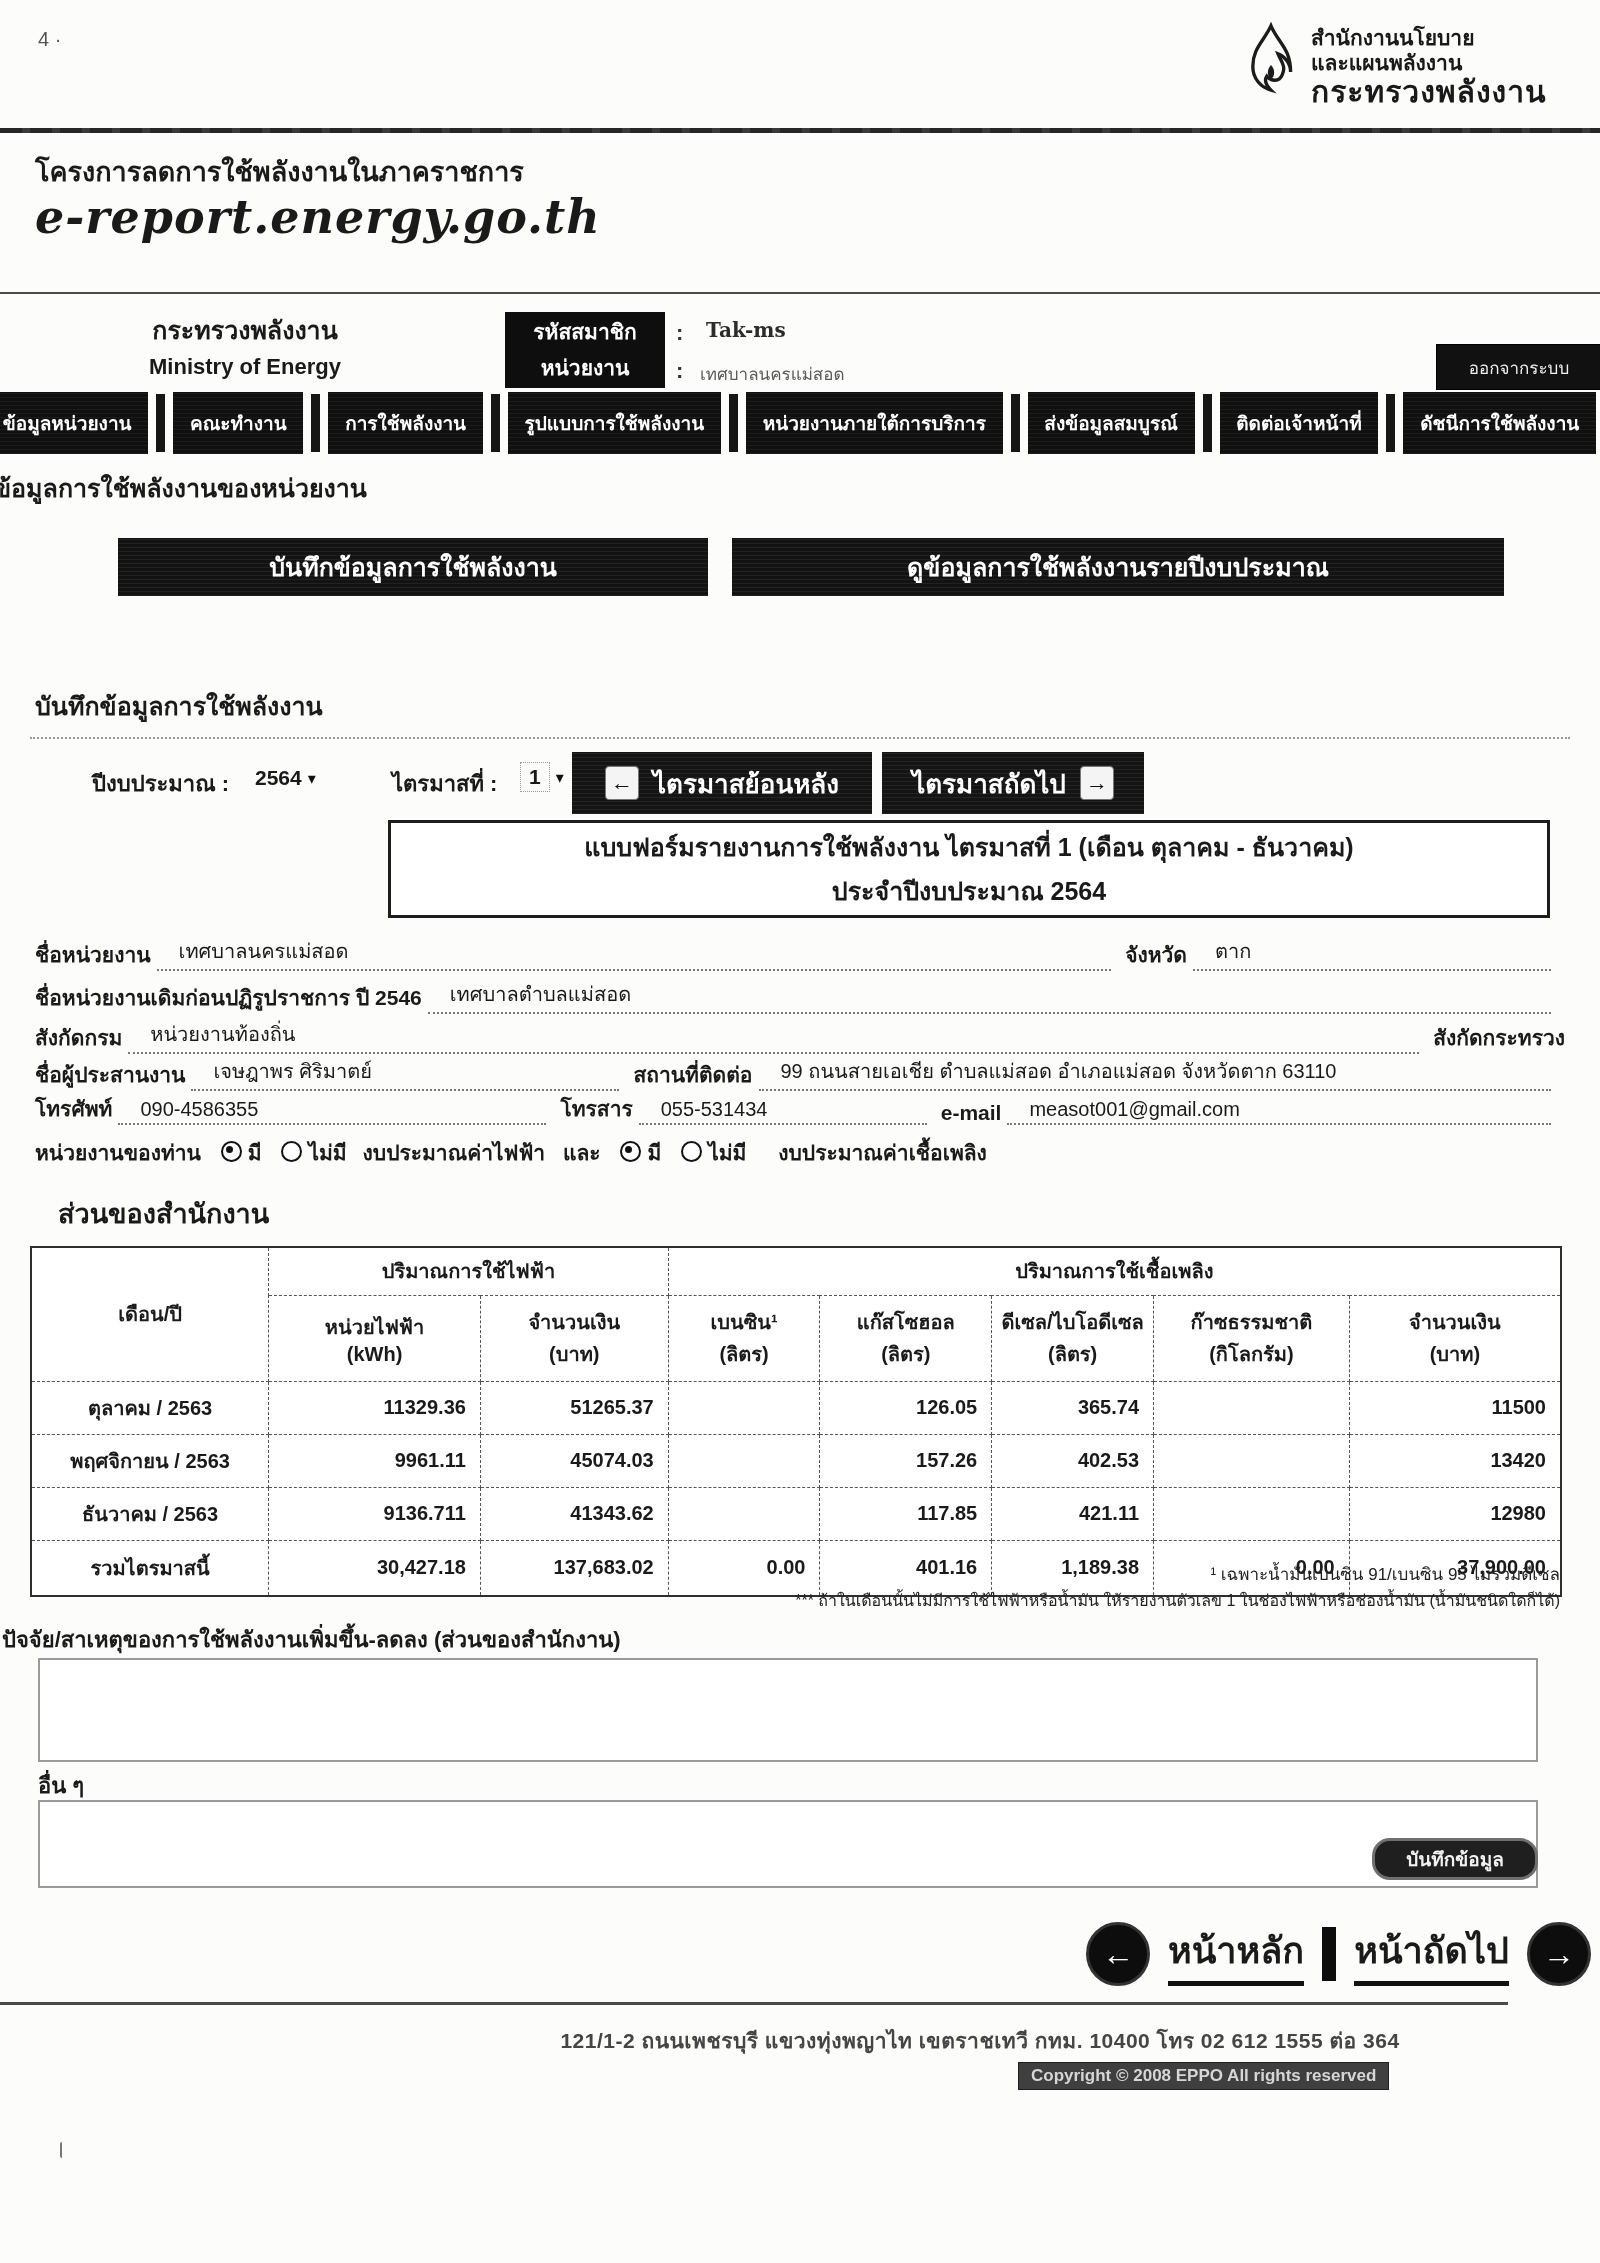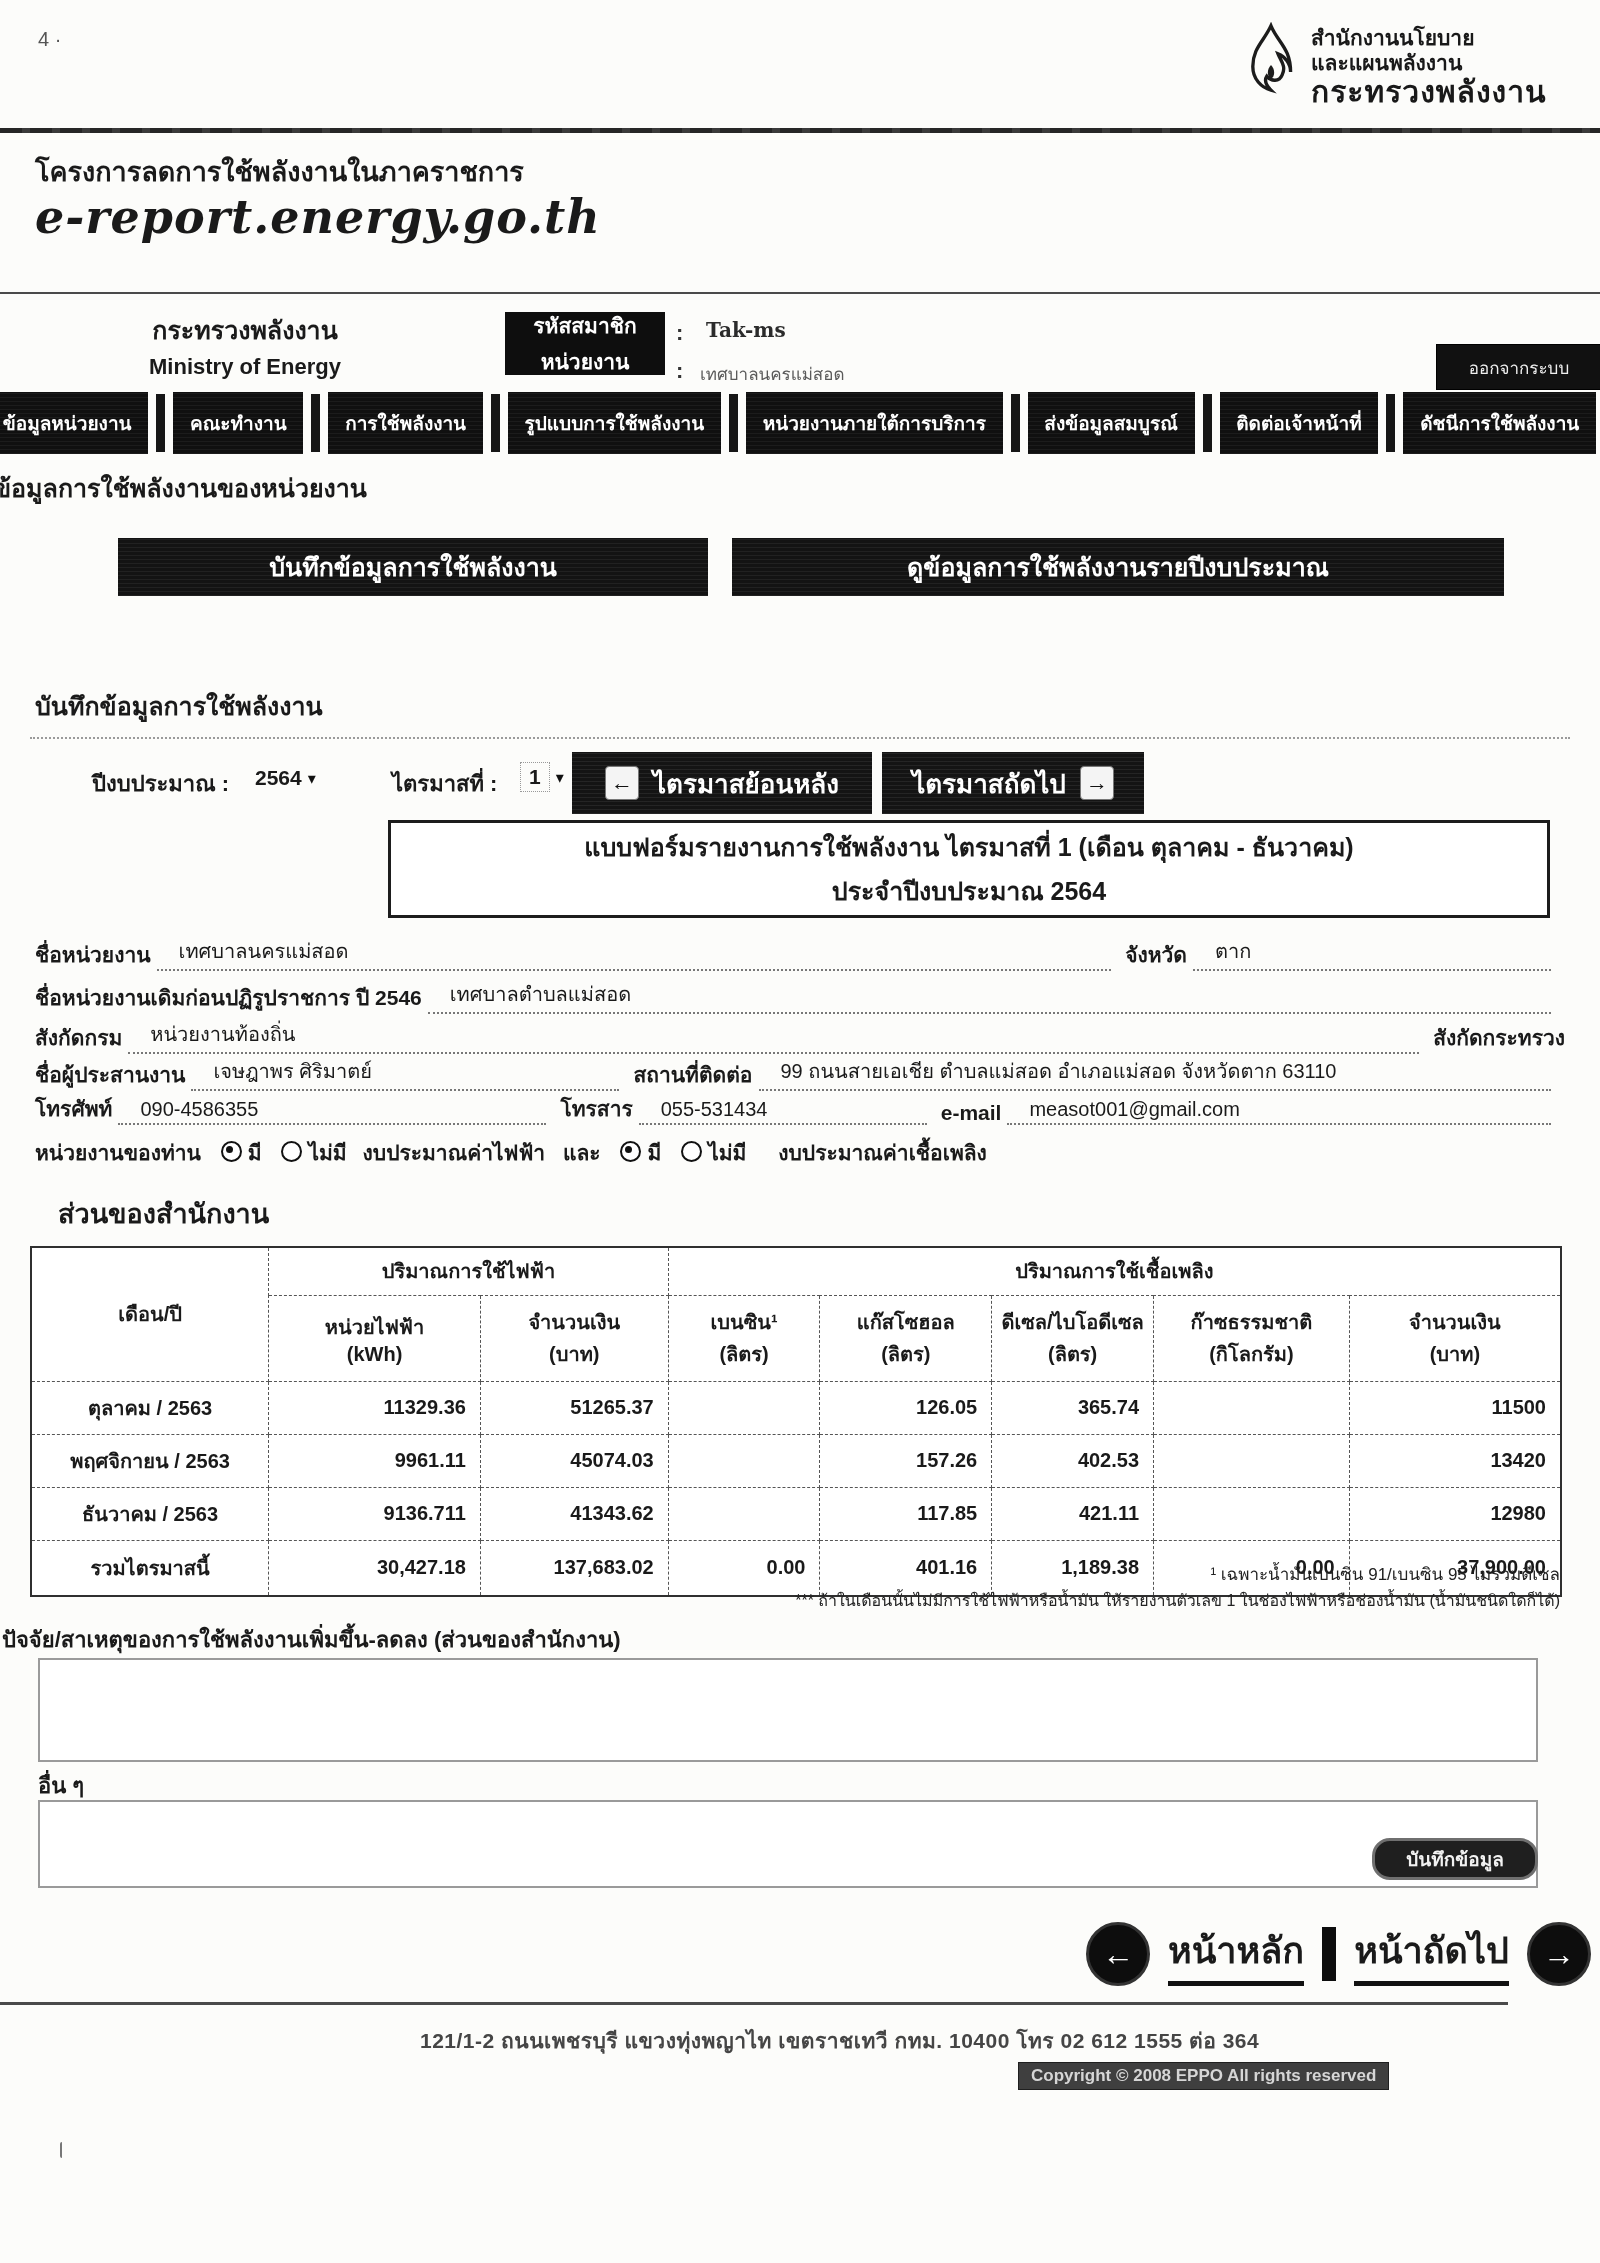--- a/index.html
+++ b/index.html
@@ -14,21 +14,21 @@
   .logo-wrap{display:flex;align-items:center;gap:12px;}
   .logo-text .l1,.logo-text .l2{font-size:21px;font-weight:700;line-height:25px;color:#191919;}
   .logo-text .l3{font-size:30px;font-weight:700;line-height:34px;color:#191919;letter-spacing:1px;}
   .rule-thick{height:5px;background:repeating-linear-gradient(90deg,#262626 0 22px,#3a3a3a 22px 30px);}
   .rule-thin{height:2px;background:#4a4a4a;}
   .project-title{font-size:27px;font-weight:700;}
   .site-name{font-family:"DejaVu Serif","Liberation Serif",serif;font-style:italic;font-weight:700;font-size:46px;letter-spacing:1px;}
   .ministry{text-align:center;}
   .ministry .th{font-size:25px;font-weight:600;}
   .ministry .en{font-size:22px;font-weight:600;margin-top:4px;}
-  .member-box{background:#0e0e0e;color:#fff;width:160px;height:63px;display:flex;flex-direction:column;justify-content:center;align-items:center;font-size:21px;font-weight:700;line-height:36px;}
+  .member-box{background:#0e0e0e;color:#fff;width:160px;height:76px;display:flex;flex-direction:column;justify-content:center;align-items:center;font-size:21px;font-weight:700;line-height:36px;}
   .member-colon{font-size:22px;font-weight:700;color:#333;}
   .member-code{font-family:"DejaVu Serif","Liberation Serif",serif;font-size:20px;font-weight:600;color:#2b2b2b;}
   .member-unit{font-size:17px;color:#5a5a5a;}
   .logout-btn{background:#111;color:#eee;font-size:17px;display:flex;align-items:center;justify-content:center;width:164px;height:44px;border:1px solid #000;}
   
   .navbar{display:flex;align-items:stretch;height:62px;}
   .nav-btn{background:#101010;color:#fff;font-size:19px;font-weight:700;display:flex;align-items:center;justify-content:center;padding:0 16px;flex:1 1 auto;white-space:nowrap;background-image:repeating-linear-gradient(0deg,rgba(255,255,255,.05) 0 1px,transparent 1px 4px);cursor:pointer;}
   .nav-sep{width:9px;background:#161616;margin:2px 8px;}
   .page-heading{font-size:25px;font-weight:700;}
   .tab-row{display:flex;gap:24px;}
@@ -67,21 +67,21 @@
   tr.total td{font-weight:700;}
   .fnote{font-size:17px;color:#222;text-align:right;}
   .reason-label{font-size:22px;font-weight:700;}
   .note-area{border:2px solid #9a9a9a;background:#fff;width:1492px;resize:none;outline:none;font-family:inherit;}
   .save-btn{background:#1f1f1f;color:#f2f2f2;font-size:19px;font-weight:700;width:160px;height:36px;border-radius:18px;border:3px solid #6f6f6f;display:flex;align-items:center;justify-content:center;cursor:pointer;}
   
   .bottom-nav{display:flex;align-items:center;gap:18px;}
   .circle-ic{width:58px;height:58px;border-radius:50%;background:#0d0d0d;color:#fff;display:flex;align-items:center;justify-content:center;font-size:32px;font-weight:700;border:3px solid #333;cursor:pointer;}
   .bn-link{font-size:36px;font-weight:700;border-bottom:5px solid #111;padding-bottom:2px;cursor:pointer;white-space:nowrap;}
   .bn-bar{width:14px;height:54px;background:#0d0d0d;}
-  .footer-address{font-size:21px;font-weight:600;color:#454545;letter-spacing:.5px;}
+  .footer-address{font-size:21px;font-weight:600;color:#454545;text-align:center;letter-spacing:.5px;}
   .footer-copy{display:inline-block;background:#3f3f3f;color:#d6d6d6;font-size:17px;font-weight:600;padding:3px 12px;border:1px solid #1f1f1f;}
   .dotmark{width:6px;height:16px;border-left:2px solid #777;border-radius:2px;}
 </style>
 </head>
 <body>
 
 <div class="abs artifact" style="left:38px;top:28px;">4 ·</div>
 
 <div class="abs logo-wrap" style="left:1243px;top:22px;">
   <span>

